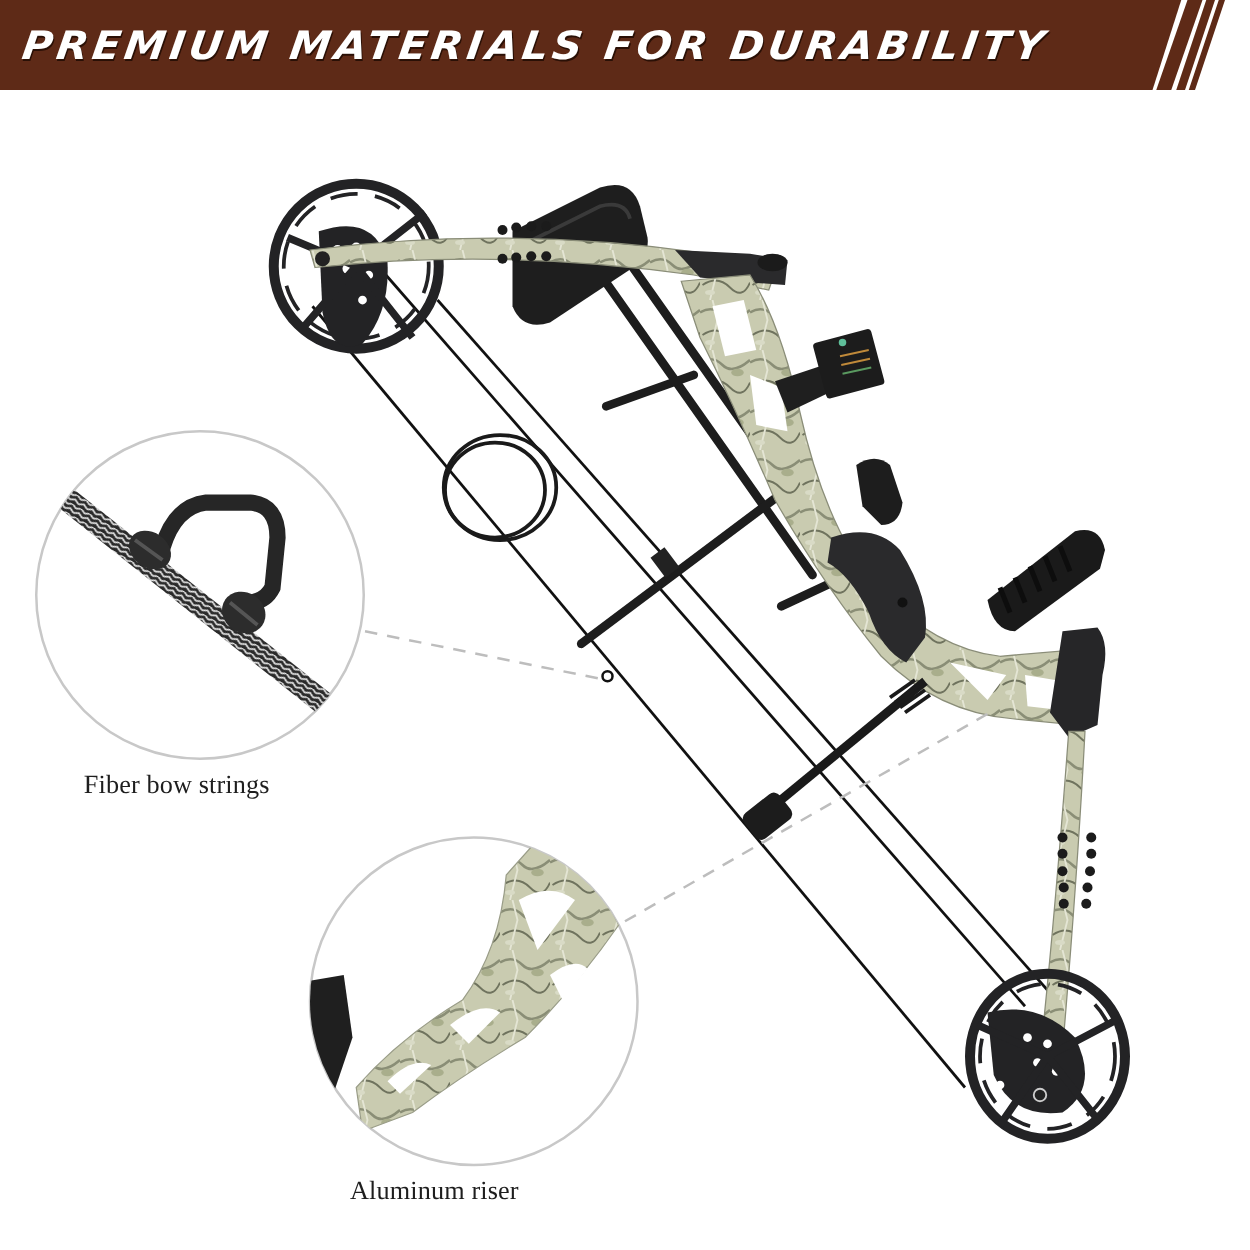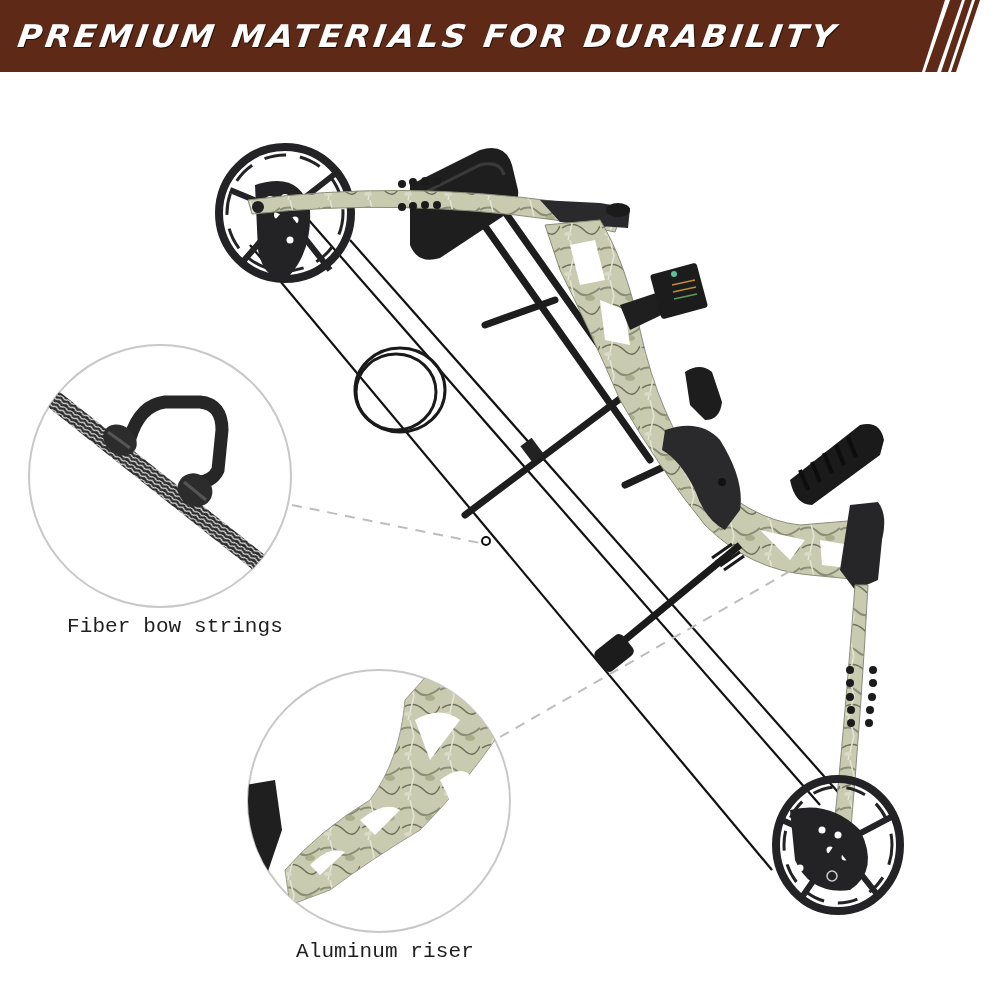--- a/index.html
+++ b/index.html
@@ -8,25 +8,25 @@
   .banner svg { position: absolute; left: 0; top: 0; }
   .banner-title {
     position: absolute; left: 18px; top: 15px; height: 44px; line-height: 44px;
     color: #ffffff; font-family: "DejaVu Sans", sans-serif; font-weight: 900;
     font-size: 33px; letter-spacing: 3.2px; font-style: italic;
     transform: skewX(-8deg) scaleY(0.95); transform-origin: left center;
     text-shadow: 1px 1px 0 #2a1006; white-space: nowrap;
   }
   .scene { position: absolute; left: 0; top: 0; width: 1000px; height: 1000px; }
   .callout-label {
-    position: absolute; color: #1e1e1e; font-family: Liberation Mono, monospace;
+    position: absolute; color: #1e1e1e; font-family: Liberation Serif, serif;
     font-size: 21px; white-space: nowrap; letter-spacing: 0.1px;
   }
   #label-strings { left: 67px; top: 615px; }
-  #label-riser { left: 296px; top: 940px; }
+  #label-riser { left: 280px; top: 940px; }
 </style>
 </head>
 <body>
 
 <div class="banner">
   <svg width="1000" height="74">
     <polygon points="0,0 945,0 922,72 0,72" fill="#5E2A17"></polygon>
     <polygon points="950,0 962,0 937,72 925,72" fill="#5E2A17"></polygon>
     <polygon points="965,0 972,0 948,72 941,72" fill="#5E2A17"></polygon>
     <polygon points="975,0 980,0 956,72 951,72" fill="#5E2A17"></polygon>

